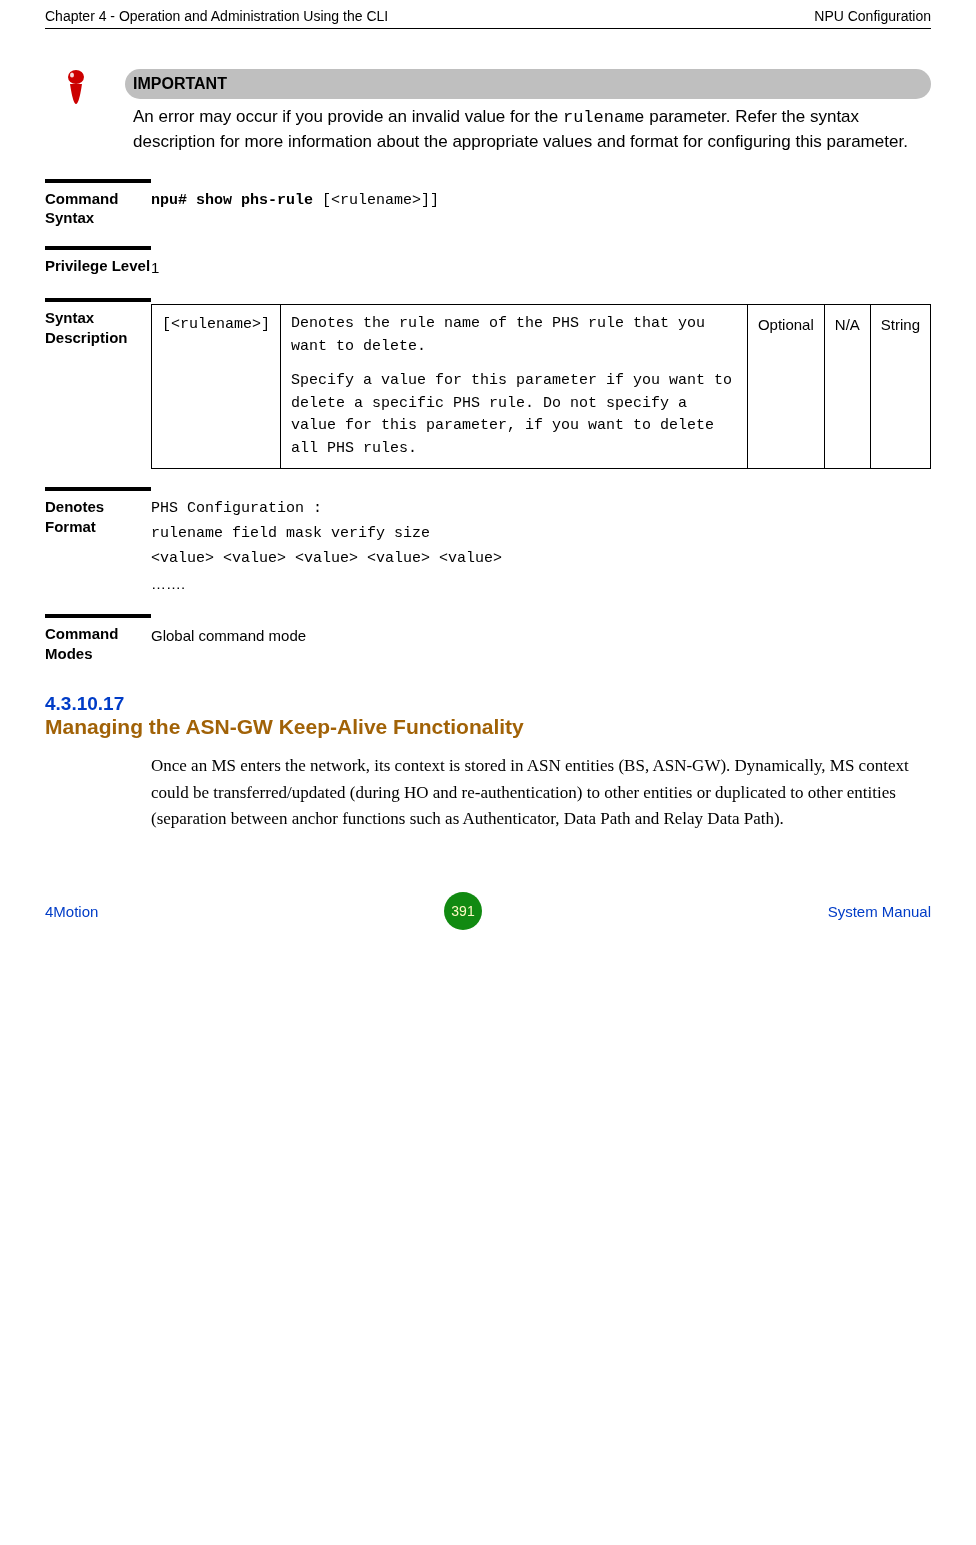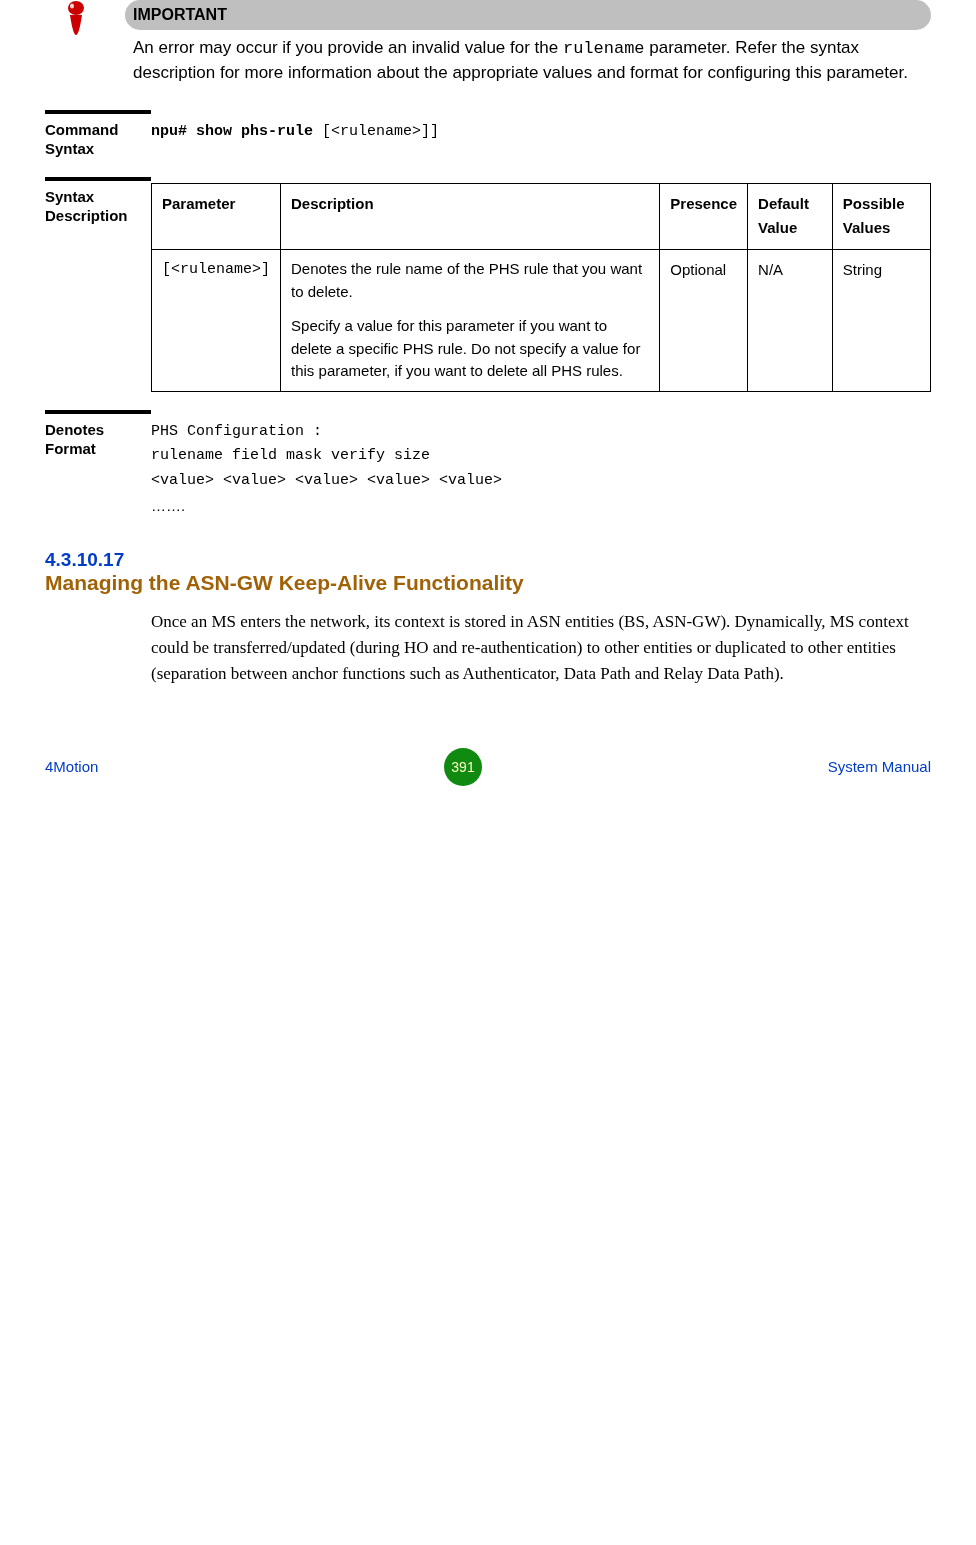--- a/index.html
+++ b/index.html
@@ -80,20 +80,21 @@
     text-align: left;
     vertical-align: top;
     font-size: 15px;
   }
   table.syntax-table th {
     font-weight: bold;
   }
   table.syntax-table td p {
     margin: 0 0 12px 0;
     line-height: 1.5;
+    font-family: Liberation Mono, monospace;
   }
   table.syntax-table td p:last-child { margin-bottom:0; }
   .heading-row {
     display:flex;
     align-items:flex-start;
     margin-top: 30px;
     flex-direction: column;
   }
   .heading-num {
     width:106px;
@@ -136,20 +137,24 @@
     display:flex; align-items:center; justify-content:center;
     font-size:14px;
     font-family: Arial, sans-serif;
   }
 </style>
 </head>
 <body>
 
 <div class="page">
 
+  <div class="top-header">
+    <span>Chapter 4 - Operation and Administration Using the CLI</span>
+    <span>NPU Configuration</span>
+  </div>
 
   <div class="callout-row">
     <div class="important-icon">
       <svg viewBox="0 0 22 55">
         <ellipse cx="11" cy="8" rx="8" ry="7" fill="#c00"></ellipse>
         <path d="M5 15 Q11 55 17 15 Z" fill="#c00"></path>
         <ellipse cx="7" cy="6" rx="2" ry="2.5" fill="#fff" opacity="0.85"></ellipse>
       </svg>
     </div>
     <div class="callout-body">
@@ -160,33 +165,30 @@
     </div>
   </div>
 
   <div class="section-block">
     <div class="section-label">Command Syntax</div>
     <div class="section-content mono">
       <span class="bold">npu# show phs-rule </span><span>[&lt;rulename&gt;]]</span>
     </div>
   </div>
 
+  <div class="section-block">
+    <div class="section-label">Privilege Level</div>
+    <div class="section-content">1</div>
+  </div>
 
   <div class="section-block">
     <div class="section-label">Syntax Description</div>
     <div class="section-content" style="padding-top:6px;">
       <table class="syntax-table">
         <tbody>
-            <tr>
-          <th>Parameter</th>
-          <th>Description</th>
-          <th>Presence</th>
-          <th>Default Value</th>
-          <th>Possible Values</th>
-        </tr>
         <tr>
           <td class="mono">[&lt;rulename&gt;]</td>
           <td>
             <p>Denotes the rule name of the PHS rule that you want to delete.</p>
             <p>Specify a value for this parameter if you want to delete a specific PHS rule. Do not specify a value for this parameter, if you want to delete all PHS rules.</p>
           </td>
           <td>Optional</td>
           <td>N/A</td>
           <td>String</td>
         </tr>
@@ -198,20 +200,24 @@
   <div class="section-block">
     <div class="section-label">Denotes Format</div>
     <div class="section-content mono">
       <div>PHS Configuration :</div>
       <div>rulename field    mask   verify   size</div>
       <div>&lt;value&gt;  &lt;value&gt; &lt;value&gt; &lt;value&gt; &lt;value&gt;</div>
       <div style="font-family:Arial,sans-serif;">…….</div>
     </div>
   </div>
 
+  <div class="section-block">
+    <div class="section-label">Command Modes</div>
+    <div class="section-content">Global command mode</div>
+  </div>
 
   <div class="heading-row">
     <div class="heading-num">4.3.10.17</div>
     <div class="heading-title">Managing the ASN-GW Keep-Alive Functionality</div>
   </div>
 
   <div class="body-serif">Once an MS enters the network, its context is stored in ASN entities (BS, ASN-GW). Dynamically, MS context could be transferred/updated (during HO and re-authentication) to other entities or duplicated to other entities (separation between anchor functions such as Authenticator, Data Path and Relay Data Path).</div>
 
 </div>
 

